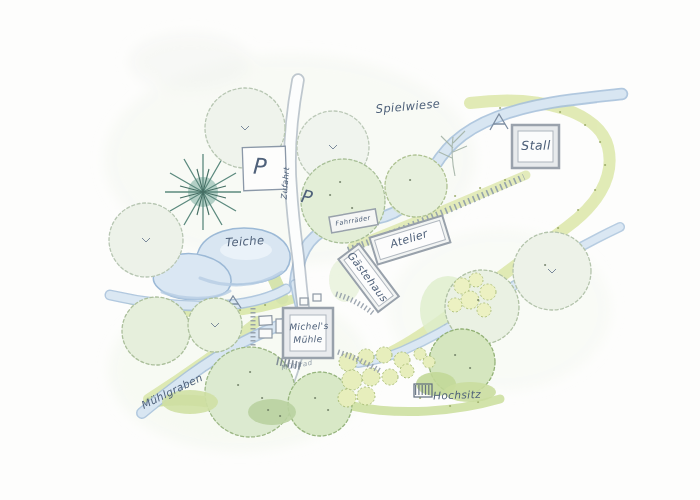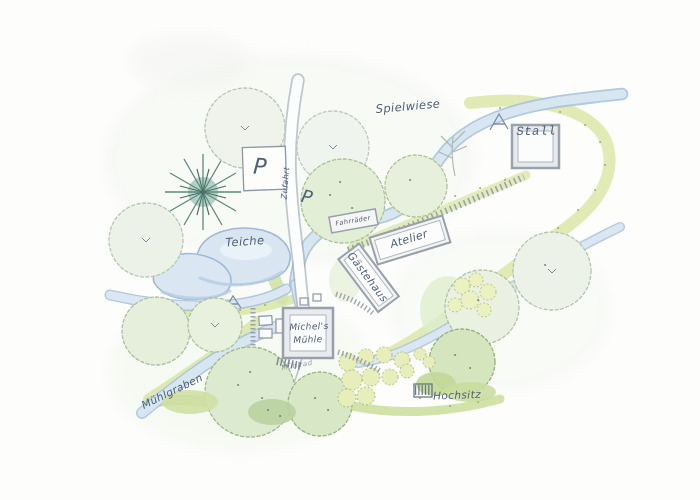--- a/index.html
+++ b/index.html
@@ -204,21 +204,21 @@
       <rect x="290" y="315" width="36" height="36" fill="#fbfcfc" stroke="#aeb5bd" stroke-width="1"></rect>
     </g>
     <g>
       <path d="M 415,390 L 431,390" fill="none" stroke="#5f6d7e" stroke-width="10" stroke-dasharray="1.2 2.1" opacity="0.9"></path>
       <rect x="414" y="384" width="18" height="13" fill="none" stroke="#5f6d7e" stroke-width="1.2"></rect>
     </g>
   </g>
 </svg>
 
 <div class="lbl" style="left:408px;top:107px;font-size:11.5px;transform:translate(-50%,-50%) rotate(-5deg);">Spielwiese</div>
-<div class="lbl" style="left:536px;top:132px;font-size:12.5px;transform:translate(-50%,-50%) rotate(-1deg);font-family:Liberation Mono, monospace;">Stall</div>
+<div class="lbl" style="left:536px;top:146px;font-size:12.5px;transform:translate(-50%,-50%) rotate(-1deg);">Stall</div>
 <div class="lbl big" style="left:260px;top:167px;font-size:22px;transform:translate(-50%,-50%) rotate(4deg);">P</div>
 <div class="lbl big" style="left:307px;top:197px;font-size:18px;transform:translate(-50%,-50%) rotate(12deg);">P</div>
 <div class="lbl" style="left:286px;top:183px;font-size:8px;transform:translate(-50%,-50%) rotate(-85deg);">Zufahrt</div>
 <div class="lbl" style="left:245px;top:242px;font-size:11.5px;transform:translate(-50%,-50%) rotate(-4deg);">Teiche</div>
 <div class="lbl" style="left:353px;top:221px;font-size:6.5px;transform:translate(-50%,-50%) rotate(-10deg);">Fahrräder</div>
 <div class="lbl" style="left:409px;top:239px;font-size:11px;transform:translate(-50%,-50%) rotate(-17deg);">Atelier</div>
 <div class="lbl" style="left:368px;top:277px;font-size:10.5px;transform:translate(-50%,-50%) rotate(53deg);">Gästehaus</div>
 <div class="lbl" style="left:309px;top:327px;font-size:9px;transform:translate(-50%,-50%) rotate(-2deg);">Michel's</div>
 <div class="lbl" style="left:308px;top:340px;font-size:9px;transform:translate(-50%,-50%) rotate(-2deg);">Mühle</div>
 <div class="lbl" style="left:297px;top:366px;font-size:7px;opacity:.6;transform:translate(-50%,-50%) rotate(-10deg);">Mühlrad</div>

